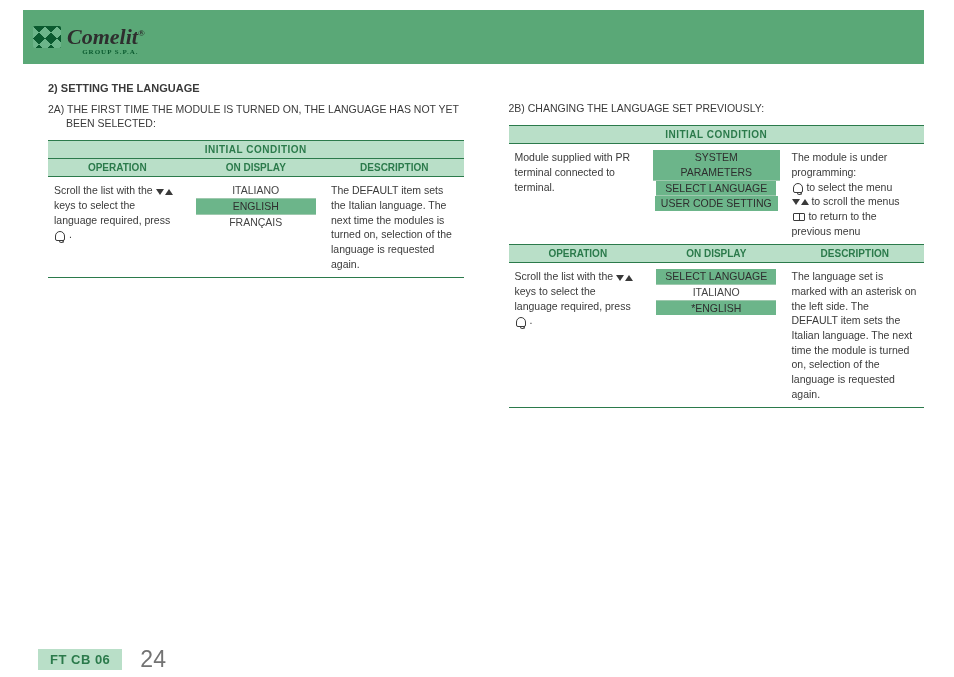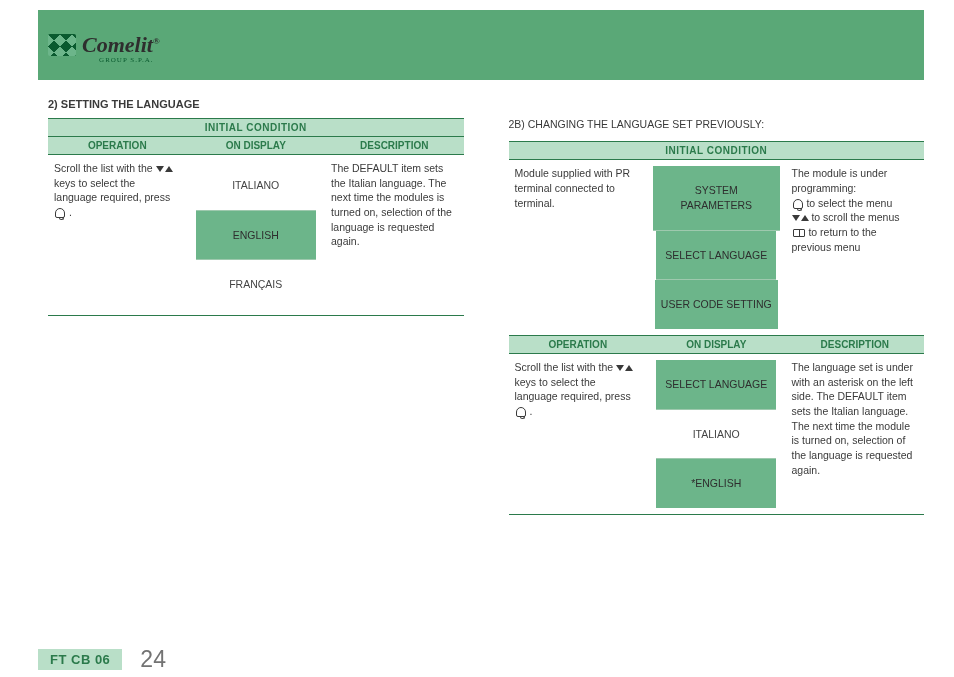--- a/index.html
+++ b/index.html
@@ -18,22 +18,22 @@
     color:var(--text);
     font-size:11px;
   }
   .page{
     width:954px;
     height:677px;
     position:relative;
     background:#fff;
   }
   .topbar{
-    height:70px;
-    margin:10px 30px 0 38px;
+    height:54px;
+    margin:10px 30px 0 23px;
     background:var(--green-bg);
     display:flex;
     align-items:center;
   }
   .logo{
     display:flex;
     align-items:center;
     gap:6px;
     padding-left:10px;
     color:#fff;
@@ -64,21 +64,21 @@
     vertical-align:super;
   }
   .logo-sub{
     font-size:7px;
     letter-spacing:1px;
     color:#0a5a2f;
     position:absolute;
     right:6px;
     bottom:-6px;
     font-style:normal;
-    font-weight:normal;
+    font-weight:bold;
   }
   .content{
     display:flex;
     gap:45px;
     padding:18px 30px 0 48px;
   }
   .col{flex:1;min-width:0;}
   h2.section{
     font-size:11px;
     font-weight:bold;
@@ -121,21 +121,21 @@
   }
   .display-stack{
     display:flex;
     flex-direction:column;
     align-items:center;
     gap:0;
   }
   .disp{
     min-width:120px;
     text-align:center;
-    padding:17px 6px;
+    padding:0 6px;
     font-size:10.5px;
     border-bottom:1px solid #9ec9ae;
   }
   .disp:last-child{border-bottom:none;}
   .disp.hl{
     background:var(--green-mid);
     color:#2e2e2e;
   }
   .disp.plain{
     color:#444;
@@ -227,20 +227,21 @@
         <span>Comelit</span><sup>®</sup>
         <span class="logo-sub">GROUP S.P.A.</span>
       </span>
     </div>
   </div>
 
   <div class="content">
 
     <div class="col">
       <h2 class="section">2) SETTING THE LANGUAGE</h2>
+      <p class="sub">2A) THE FIRST TIME THE MODULE IS TURNED ON, THE LANGUAGE HAS NOT YET BEEN SELECTED:</p>
 
       <table class="manual">
         <tbody>
             <tr>
               <th colspan="3" class="span">INITIAL CONDITION</th>
             </tr>
         <tr>
           <th>OPERATION</th>
           <th>ON DISPLAY</th>
           <th>DESCRIPTION</th>
@@ -295,21 +296,21 @@
           <td>
             <span>Scroll the list with the  </span><span class="icon tri-down"></span><span class="icon tri-up"></span><span> keys to select the language required, press </span><span class="icon bell"></span><span> .</span>
           </td>
           <td>
             <div class="display-stack">
                   <div class="disp hl">SELECT LANGUAGE</div>
                   <div class="disp plain">ITALIANO</div>
                   <div class="disp hl">*ENGLISH</div>
                 </div>
           </td>
-          <td>The language set is under with an asterisk on the left side. The DEFAULT item sets the Italian language. The next time the module is turned on, selection of the language is requested again.</td>
+          <td>The language set is marked with an asterisk on the left side. The DEFAULT item sets the Italian language. The next time the module is turned on, selection of the language is requested again.</td>
         </tr>
       </tbody>
         </table>
     </div>
 
   </div>
 
   <div class="footer">
     <span class="code">FT CB 06</span>
     <span class="pno">24</span>

